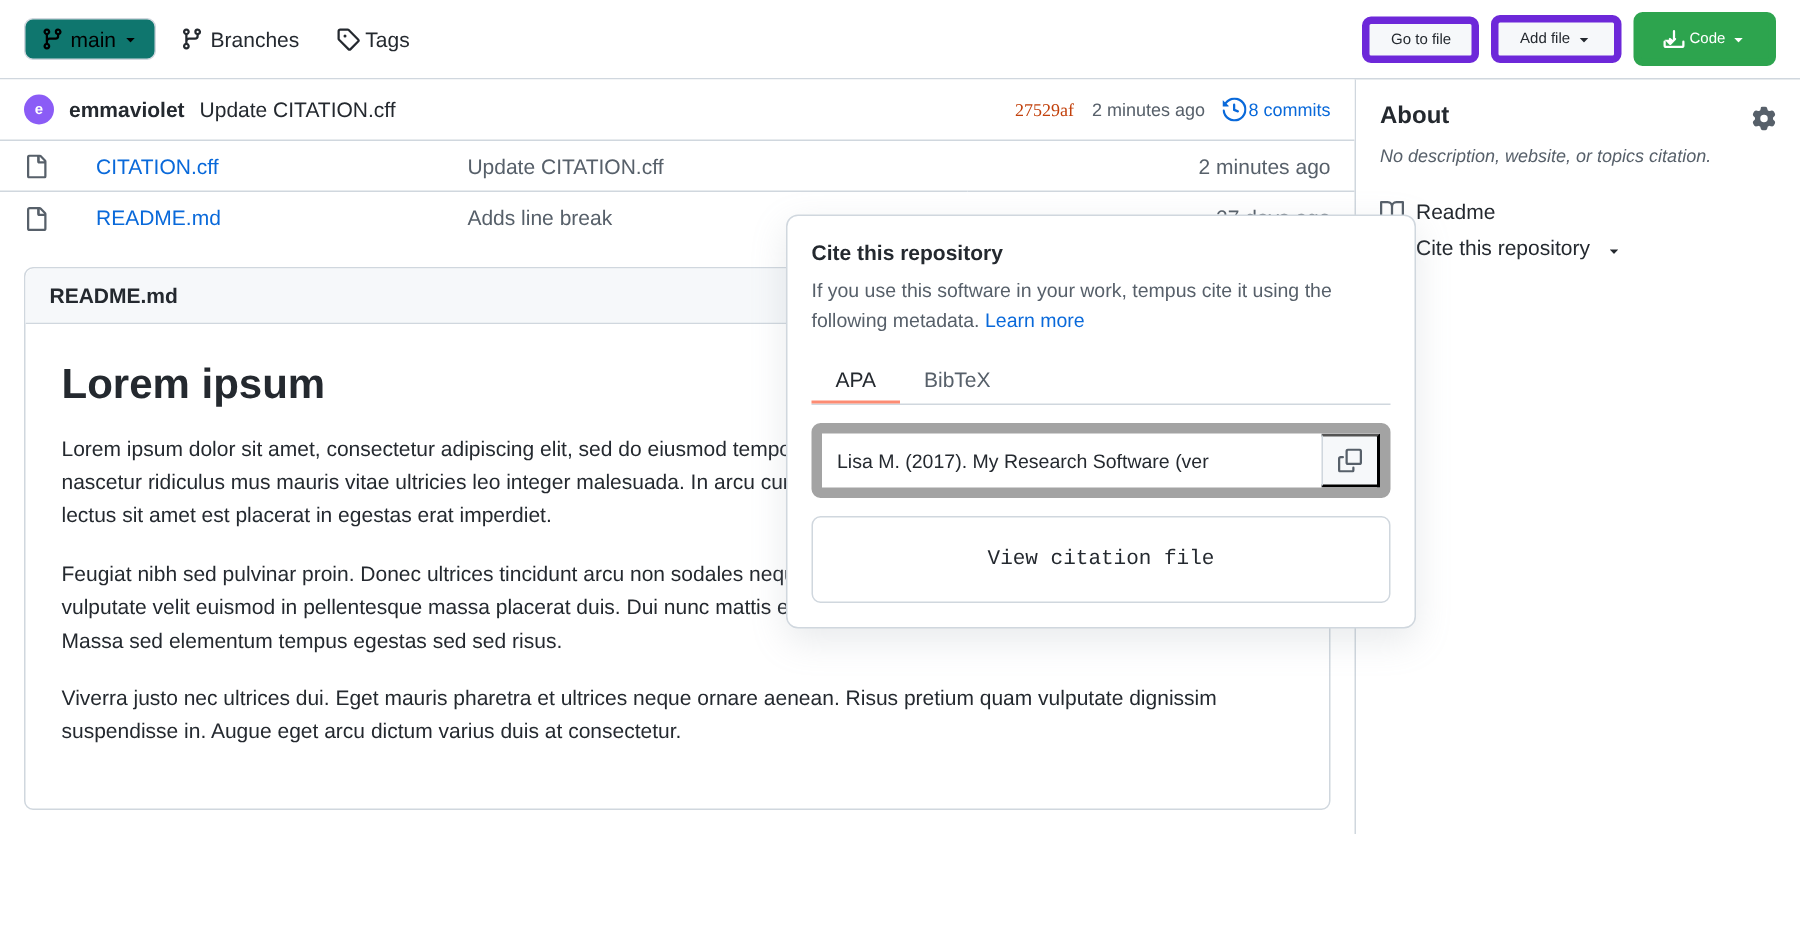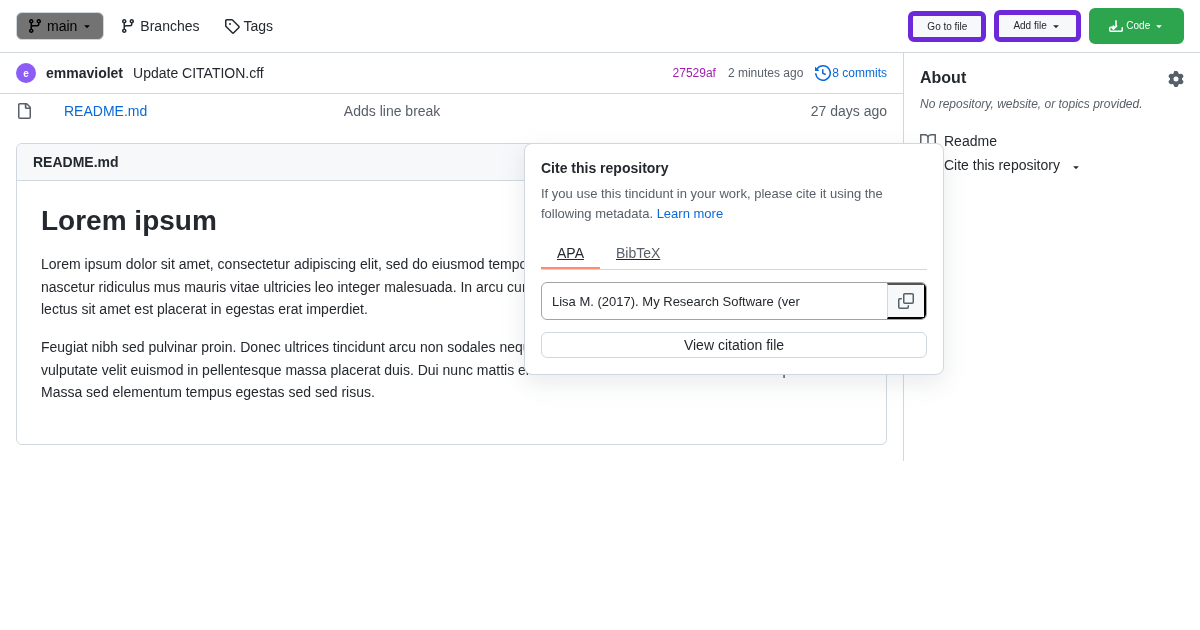--- a/index.html
+++ b/index.html
@@ -17,21 +17,21 @@
     .branch-selector {
       display: flex;
       align-items: center;
       gap: 4px;
       border: 1px solid #d0d7de;
       border-radius: 6px;
       padding: 5px 10px;
       font-size: 14px;
       font-weight: 500;
       cursor: pointer;
-      background: #737373;
+      background: #0f766e;
     }
     .nav-link {
       display: flex;
       align-items: center;
       gap: 4px;
       padding: 5px 8px;
       color: #24292f;
       font-size: 14px;
       cursor: pointer;
       border-radius: 6px;
@@ -97,22 +97,22 @@
     }
     .commit-meta {
       margin-left: auto;
       display: flex;
       align-items: center;
       gap: 12px;
       color: #57606a;
       font-size: 12px;
     }
     .commit-hash {
-      font-family: Liberation Sans, sans-serif;
-      color: #a21caf;
+      font-family: Liberation Serif, serif;
+      color: #c2410c;
       font-size: 12px;
     }
     .commits-link {
       display: flex;
       align-items: center;
       gap: 1px;
       color: #0969da;
       font-size: 12px;
       cursor: pointer;
     }
@@ -220,38 +220,37 @@
     }
     .popover-desc a {
       color: #0969da;
       cursor: pointer;
     }
     .cite-tabs {
       display: flex;
       border-bottom: 1px solid #d0d7de;
       margin-bottom: 12px;
       gap: 0;
-      text-decoration: underline;
     }
     .cite-tab {
       padding: 6px 16px;
       font-size: 14px;
       cursor: pointer;
       border-bottom: 2px solid transparent;
       color: #57606a;
     }
     .cite-tab.active {
       color: #24292f;
       border-bottom-color: #fd8c73;
       font-weight: 500;
     }
     .citation-box {
       display: flex;
       align-items: center;
-      border: 1px solid #a3a3a3;
+      border: 7px solid #a3a3a3;
       border-radius: 6px;
       overflow: hidden;
       margin-bottom: 12px;
     }
     .citation-text {
       flex: 1;
       padding: 8px 10px;
       font-size: 13px;
       color: #24292f;
       white-space: nowrap;
@@ -262,28 +261,29 @@
       padding: 8px 10px;
       border-left: 1px solid #d0d7de;
       background: #f6f8fa;
       cursor: pointer;
       color: #57606a;
       display: flex;
       align-items: center;
     }
     .view-citation-btn {
       width: 100%;
-      padding: 4px 16px;
+      padding: 20px 16px;
       border: 1px solid #d0d7de;
       border-radius: 6px;
       background: #fff;
       font-size: 14px;
       cursor: pointer;
       color: #24292f;
       text-align: center;
+      font-family: Liberation Mono, monospace;
     }
 
     
     .icon-svg { width: 16px; height: 16px; vertical-align: middle; fill: currentColor; }
   </style>
 </head>
 <body>
 
 <div style="width:1200px; overflow:hidden;">
 
@@ -349,47 +349,58 @@
       </div>
 
       <table class="file-table">
         <tbody>
           <tr class="file-row">
             <td>
               <svg class="icon-svg" style="color:#57606a;" viewBox="0 0 16 16">
                   <path d="M2 1.75C2 .784 2.784 0 3.75 0h6.586c.464 0 .909.184 1.237.513l2.914 2.914c.329.328.513.773.513 1.237v9.586A1.75 1.75 0 0 1 13.25 16h-9.5A1.75 1.75 0 0 1 2 14.25Zm1.75-.25a.25.25 0 0 0-.25.25v12.5c0 .138.112.25.25.25h9.5a.25.25 0 0 0 .25-.25V6h-2.75A1.75 1.75 0 0 1 8.75 4.25V1.5Zm6.75.062V4.25c0 .138.112.25.25.25h2.688l-.011-.013-2.914-2.914-.013-.011Z"></path>
                 </svg>
             </td>
+            <td><span class="file-name">CITATION.cff</span></td>
+            <td><span class="file-commit-msg">Update CITATION.cff</span></td>
+            <td class="file-time">2 minutes ago</td>
+          </tr>
+          <tr class="file-row">
+            <td>
+              <svg class="icon-svg" style="color:#57606a;" viewBox="0 0 16 16">
+                  <path d="M2 1.75C2 .784 2.784 0 3.75 0h6.586c.464 0 .909.184 1.237.513l2.914 2.914c.329.328.513.773.513 1.237v9.586A1.75 1.75 0 0 1 13.25 16h-9.5A1.75 1.75 0 0 1 2 14.25Zm1.75-.25a.25.25 0 0 0-.25.25v12.5c0 .138.112.25.25.25h9.5a.25.25 0 0 0 .25-.25V6h-2.75A1.75 1.75 0 0 1 8.75 4.25V1.5Zm6.75.062V4.25c0 .138.112.25.25.25h2.688l-.011-.013-2.914-2.914-.013-.011Z"></path>
+                </svg>
+            </td>
             <td><span class="file-name">README.md</span></td>
             <td><span class="file-commit-msg">Adds line break</span></td>
             <td class="file-time">27 days ago</td>
           </tr>
         </tbody>
       </table>
 
       <div class="readme-section">
         <div class="readme-header">README.md</div>
         <div class="readme-content">
           <h1>Lorem ipsum</h1>
           <p>Lorem ipsum dolor sit amet, consectetur adipiscing elit, sed do eiusmod tempor incididunt ut labore et dolore magna aliqua. Montes nascetur ridiculus mus mauris vitae ultricies leo integer malesuada. In arcu cursus euismod quis viverra nibh cras pulvinar. Ornare lectus sit amet est placerat in egestas erat imperdiet.</p>
           <p>Feugiat nibh sed pulvinar proin. Donec ultrices tincidunt arcu non sodales neque sodales ut etiam. Amet justo donec enim diam vulputate velit euismod in pellentesque massa placerat duis. Dui nunc mattis enim ut tellus elementum. Sed faucibus turpis in eu. Massa sed elementum tempus egestas sed sed risus.</p>
+          <p>Viverra justo nec ultrices dui. Eget mauris pharetra et ultrices neque ornare aenean. Risus pretium quam vulputate dignissim suspendisse in. Augue eget arcu dictum varius duis at consectetur.</p>
         </div>
       </div>
     </div>
 
     <div class="sidebar">
       <div class="sidebar-header">
         <span class="sidebar-title">About</span>
         <span class="gear-icon">
           <svg class="icon-svg" viewBox="0 0 16 16">
               <path d="M8 0a8.2 8.2 0 0 1 .701.031C9.444.095 9.99.645 10.16 1.29l.288 1.107c.018.066.079.158.212.224.231.114.454.243.668.386.123.082.233.09.299.071l1.103-.303c.644-.176 1.392.021 1.82.63.27.385.506.792.704 1.218.315.675.111 1.422-.364 1.891l-.814.806c-.049.048-.098.147-.088.294.016.257.016.515 0 .772-.01.147.038.246.088.294l.814.806c.475.469.679 1.216.364 1.891a7.977 7.977 0 0 1-.704 1.217c-.428.61-1.176.807-1.82.63l-1.103-.303c-.066-.019-.176-.011-.299.071a5.909 5.909 0 0 1-.668.386c-.133.066-.194.158-.212.224l-.288 1.107c-.17.645-.715 1.195-1.458 1.26a8.006 8.006 0 0 1-1.402 0c-.743-.065-1.289-.615-1.458-1.26l-.288-1.107c-.018-.066-.079-.158-.212-.224a5.738 5.738 0 0 1-.668-.386c-.123-.082-.233-.09-.299-.071l-1.103.303c-.644.176-1.392-.021-1.82-.63a8.12 8.12 0 0 1-.704-1.218c-.315-.675-.111-1.422.364-1.891l.814-.806c.049-.048.098-.147.088-.294a6.214 6.214 0 0 1 0-.772c.01-.147-.038-.246-.088-.294l-.814-.806C.635 6.045.431 5.298.746 4.623a7.92 7.92 0 0 1 .704-1.217c.428-.61 1.176-.807 1.82-.63l1.102.302c.067.019.177.011.3-.071a5.909 5.909 0 0 1 .668-.386c.133-.066.194-.158.212-.224l.288-1.107C5.726.645 6.271.095 7.015.031A8.238 8.238 0 0 1 8 0ZM5.5 8a2.5 2.5 0 1 0 5 0 2.5 2.5 0 0 0-5 0Z"></path>
             </svg>
         </span>
       </div>
-      <p class="sidebar-desc">No repository, website, or topics provided.</p>
+      <p class="sidebar-desc">No description, website, or topics citation.</p>
 
       <div class="sidebar-link">
         <svg class="icon-svg sidebar-link-icon" viewBox="0 0 16 16">
             <path d="M0 1.75A.75.75 0 0 1 .75 1h4.253c1.227 0 2.317.59 3 1.501A3.743 3.743 0 0 1 11.006 1h4.245a.75.75 0 0 1 .75.75v10.5a.75.75 0 0 1-.75.75h-4.507a2.25 2.25 0 0 0-1.591.659l-.622.621a.75.75 0 0 1-1.06 0l-.622-.621A2.25 2.25 0 0 0 5.258 13H.75a.75.75 0 0 1-.75-.75Zm7.251 10.324.004-5.073-.002-2.253A2.25 2.25 0 0 0 5.003 2.5H1.5v9h3.757a3.75 3.75 0 0 1 1.994.574ZM8.755 4.75l-.004 7.322a3.752 3.752 0 0 1 1.992-.572H14.5v-9h-3.495a2.25 2.25 0 0 0-2.25 2.25Z"></path>
           </svg>
         <span>Readme</span>
       </div>
 
       <div class="sidebar-link">
         <svg class="icon-svg sidebar-link-icon" viewBox="0 0 16 16">
@@ -397,21 +408,21 @@
           </svg>
         <span>Cite this repository</span>
         <svg class="icon-svg" style="width:12px;height:12px;margin-left:2px;" viewBox="0 0 16 16">
             <path d="M4.427 7.427l3.396 3.396a.25.25 0 0 0 .354 0l3.396-3.396A.25.25 0 0 0 11.396 7H4.604a.25.25 0 0 0-.177.427Z"></path>
           </svg>
       </div>
 
       <div class="cite-popover">
         <div class="popover-title">Cite this repository</div>
         <div class="popover-desc">
-          <span>If you use this tincidunt in your work, please cite it using the following metadata.</span>
+          <span>If you use this software in your work, tempus cite it using the following metadata.</span>
           <a>Learn more</a>
         </div>
         <div class="cite-tabs">
           <div class="cite-tab active">APA</div>
           <div class="cite-tab">BibTeX</div>
         </div>
         <div class="citation-box">
           <span class="citation-text">Lisa M. (2017). My Research Software (ver</span>
           <button class="copy-btn">
             <svg class="icon-svg" viewBox="0 0 16 16">

